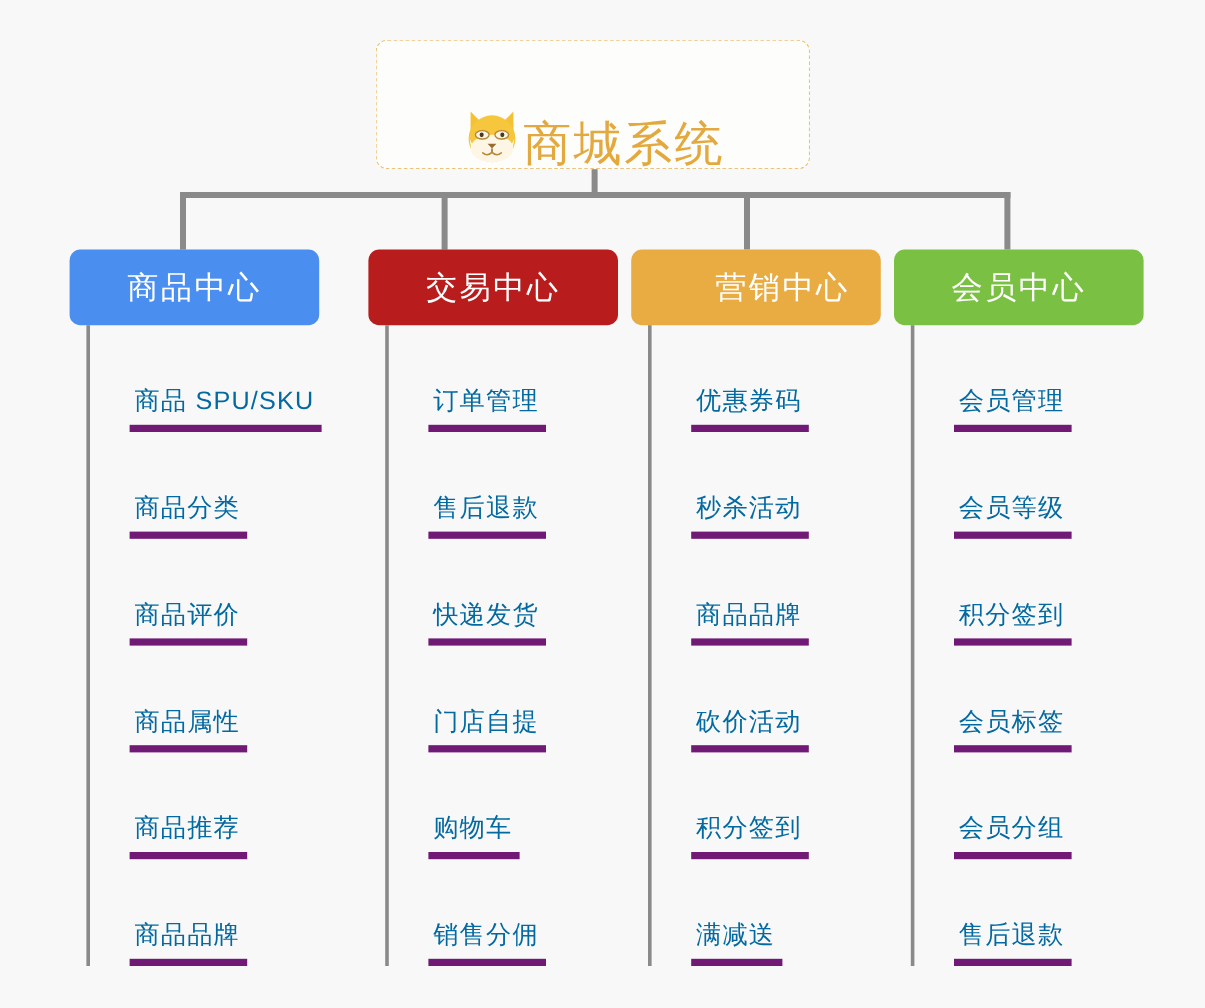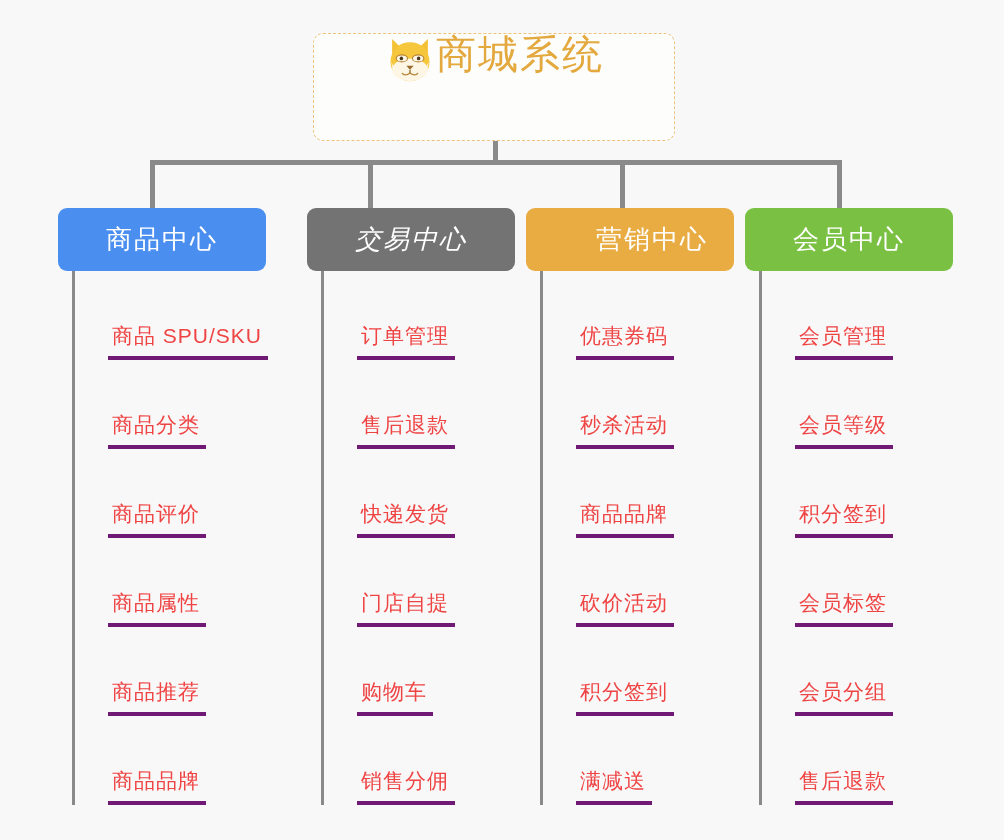--- a/index.html
+++ b/index.html
@@ -25,21 +25,21 @@
     position: absolute;
     left: 313px;
     top: 33px;
     width: 362px;
     height: 108px;
     box-sizing: border-box;
     background: #fdfdfc;
     border: 1px dashed #edc27a;
     border-radius: 10px;
     display: flex;
-    align-items: flex-start;
+    align-items: flex-end;
     justify-content: center;
   }
   .root-emoji {
     width: 52px;
     height: 52px;
     flex: 0 0 auto;
     display: block;
   }
   .root-title {
     font-size: 40px;
@@ -103,23 +103,23 @@
     position: relative;
     height: 89px;
     box-sizing: border-box;
     display: flex;
     align-items: flex-end;
   }
   .leaf-label {
     display: inline-block;
     margin-left: 33px;
     padding: 0 6px 6px 4px;
-    border-bottom: 4px solid #701a75;
+    border-bottom: 6px solid #701a75;
     font-size: 21px;
-    color: #ef4444;
+    color: #0369a1;
     letter-spacing: 1px;
     white-space: nowrap;
   }
 </style>
 </head>
 <body style="background: rgb(248, 248, 248);">
 
 <div id="mindmap">
 
   <div class="root-node" style="background: rgb(253, 253, 252); border-color: rgb(237, 194, 122);">
@@ -171,21 +171,21 @@
       <div class="leaf-item">
           <span class="leaf-label">商品推荐</span>
         </div>
       <div class="leaf-item">
           <span class="leaf-label">商品品牌</span>
         </div>
     </div>
   </div>
 
   <div class="column" style="left:307px;">
-    <div class="cat-box" style="background: #737373; font-style: italic;">
+    <div class="cat-box" style="background: #b91c1c;">
       <span>交易中心</span>
     </div>
     <div class="leaf-list">
       <div class="leaf-item">
           <span class="leaf-label">订单管理</span>
         </div>
       <div class="leaf-item">
           <span class="leaf-label">售后退款</span>
         </div>
       <div class="leaf-item">

